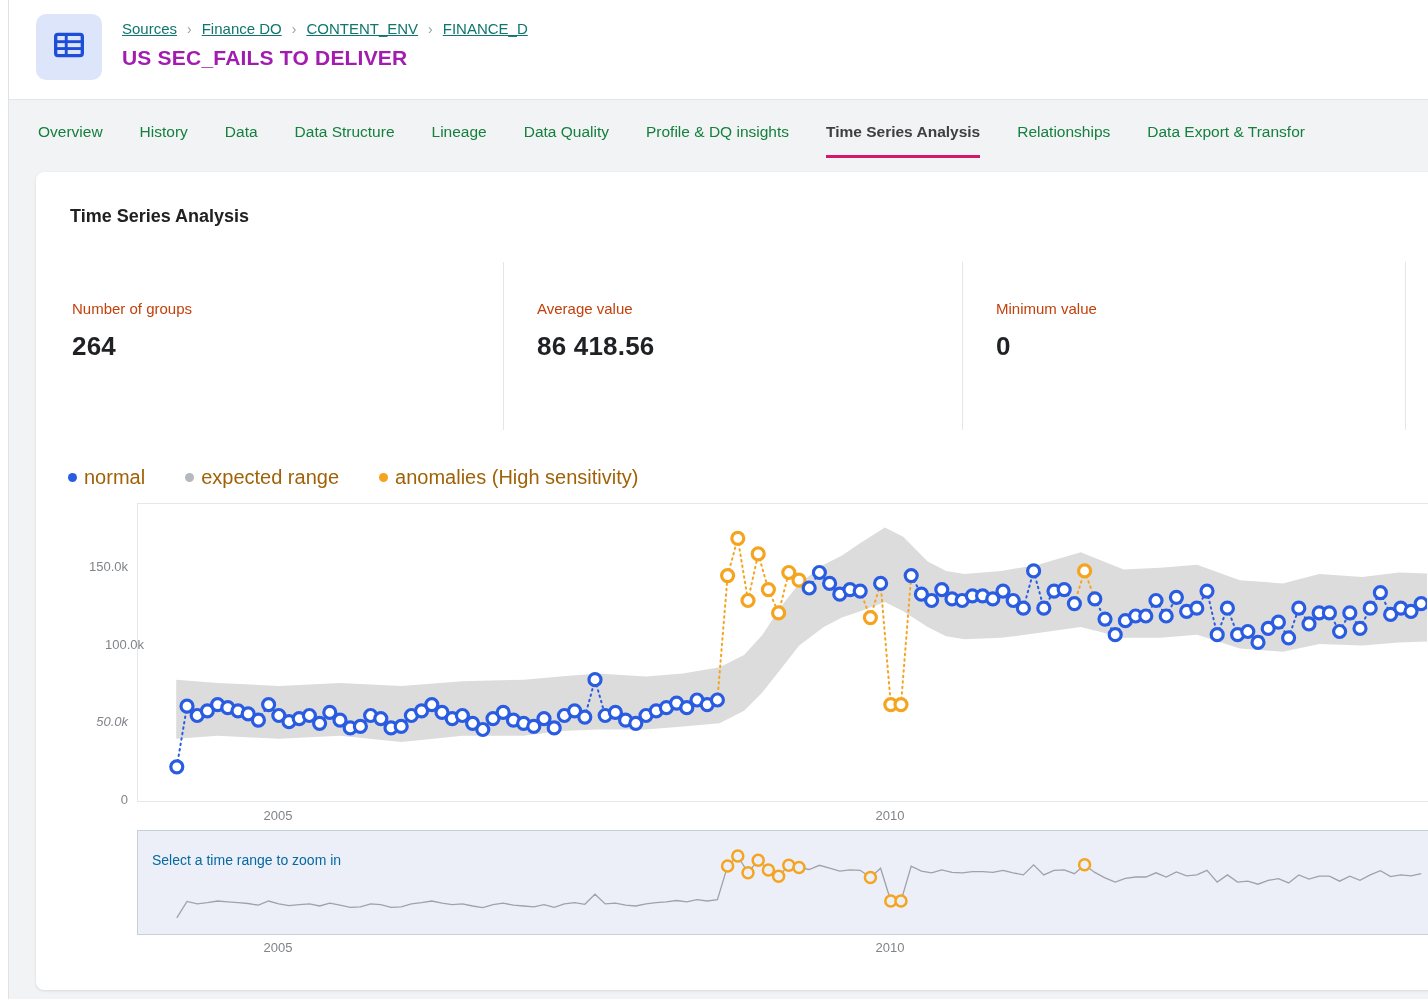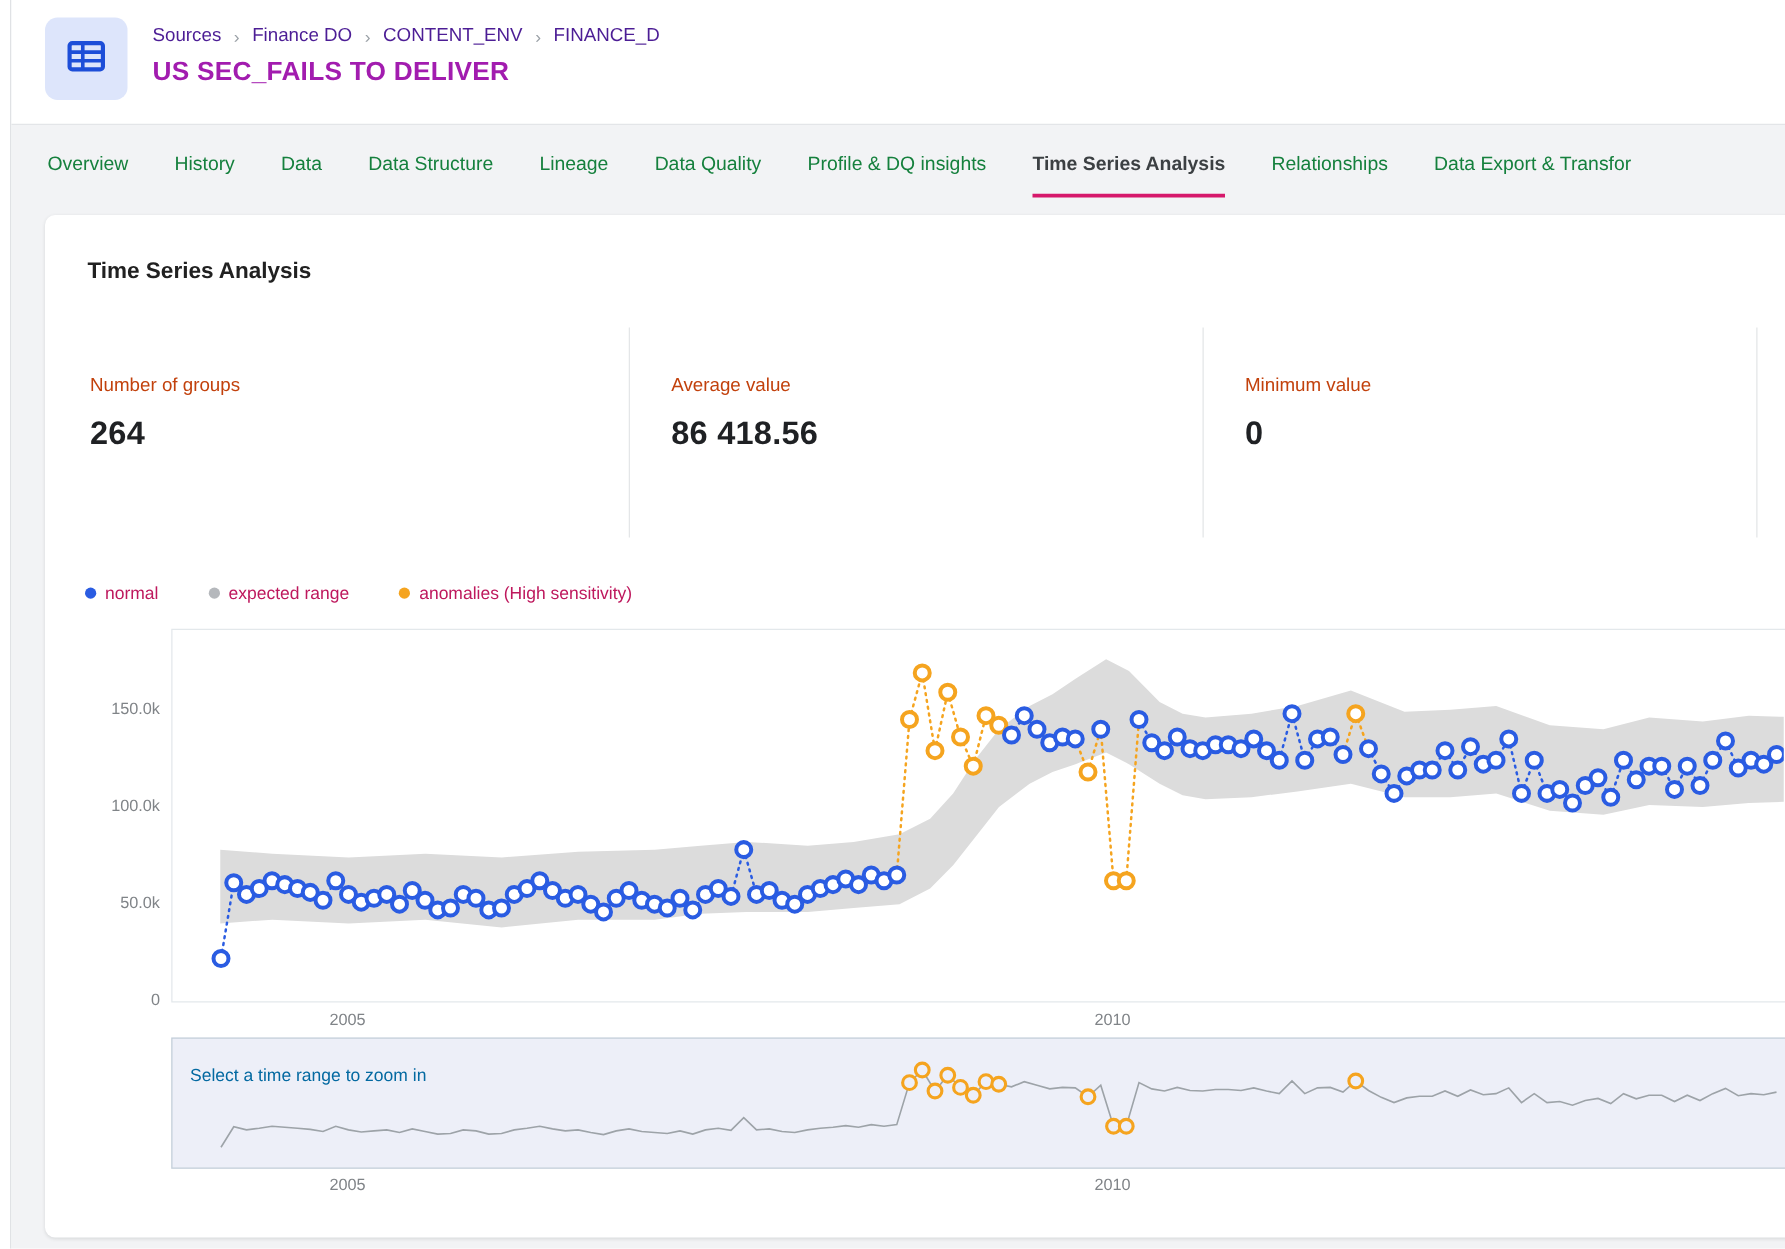--- a/index.html
+++ b/index.html
@@ -6,41 +6,41 @@
   body{
     width:1428px;height:999px;position:relative;overflow:hidden;
     font-family:"Liberation Sans",sans-serif;background:#fff;color:#202124;
   }
   
   .left-rail{position:absolute;left:0;top:0;width:8px;height:999px;background:#fff;border-right:1px solid #e0e2e5;z-index:6;}
   
   .app-header{position:absolute;left:9px;top:0;width:1419px;height:99px;background:#fff;border-bottom:1px solid #e3e5e8;z-index:2;}
   .icon-box{position:absolute;left:27px;top:14px;width:66px;height:66px;border-radius:10px;background:#dde5fb;display:flex;align-items:center;justify-content:center;}
   .breadcrumb{position:absolute;left:113px;top:20px;display:flex;align-items:center;gap:10px;font-size:15px;color:#3c4043;white-space:nowrap;}
-  .crumb{color:#4c1d95;cursor:pointer;}
+  .crumb{color:#0f766e;text-decoration:underline;cursor:pointer;}
   .crumb-sep{color:#9aa0a6;font-size:14px;text-decoration:none;}
   .page-title{position:absolute;left:113px;top:46px;font-size:21px;font-weight:700;letter-spacing:.2px;color:#a21caf;}
   
   .page-bg{position:absolute;left:9px;top:100px;width:1419px;height:899px;background:#f2f3f5;}
   
   .tab-bar{position:absolute;left:38px;top:108px;height:50px;display:flex;gap:37px;align-items:stretch;z-index:3;white-space:nowrap;}
   .tab{display:flex;align-items:center;font-size:15.5px;font-weight:500;color:#15803d;cursor:pointer;border-bottom:3px solid transparent;box-sizing:border-box;}
   .tab.active{color:#3c4043;font-weight:700;border-bottom-color:#d6186b;}
   
   .card{position:absolute;left:36px;top:172px;width:1404px;height:818px;background:#fff;border-radius:8px;box-shadow:0 1px 3px rgba(60,64,67,.14);z-index:2;}
   .card-title{position:absolute;left:34px;top:34px;font-size:18px;font-weight:700;color:#212121;}
   
   .stats-row{position:absolute;left:0;top:90px;width:1404px;height:170px;}
   .stat-divider{position:absolute;top:0;width:1px;height:168px;background:#e4e6e8;}
   .stat-col{position:absolute;top:38px;}
   .stat-label{font-size:15px;color:#c2410c;margin-bottom:14px;}
   .stat-value{font-size:26px;font-weight:700;color:#1f2124;letter-spacing:.2px;}
   
   .legend{position:absolute;left:32px;top:294px;display:flex;gap:40px;align-items:center;}
-  .legend-item{display:flex;align-items:center;gap:7px;font-size:14px;color:#be185d;text-align:right;}
+  .legend-item{display:flex;align-items:center;gap:7px;font-size:20px;color:#a16207;text-align:right;}
   .legend-dot{width:9px;height:9px;border-radius:50%;flex:0 0 auto;}
   
   .main-chart{position:absolute;left:101px;top:331px;width:1291px;height:297px;border:1px solid #e3e8eb;background:#fff;}
   .main-chart svg{display:block;}
   .y-tick{position:absolute;left:0;width:92px;text-align:right;font-size:13px;color:#808488;}
   .x-tick{position:absolute;width:60px;text-align:center;font-size:13px;color:#808488;}
   
   .range-selector{position:absolute;left:101px;top:658px;width:1291px;height:103px;background:#edeff8;border:1px solid #c3cfd9;box-sizing:content-box;cursor:crosshair;}
   .range-hint{position:absolute;left:14px;top:9px;font-size:14px;color:#0369a1;margin-top:12px;}
 </style>
@@ -366,22 +366,22 @@
         <circle cx="1232.2" cy="104.2" r="6" fill="#fff" stroke="#2a5ce2" stroke-width="3.2"></circle>
         <circle cx="1242.4" cy="88.7" r="6" fill="#fff" stroke="#2a5ce2" stroke-width="3.2"></circle>
         <circle cx="1252.6" cy="110.4" r="6" fill="#fff" stroke="#2a5ce2" stroke-width="3.2"></circle>
         <circle cx="1262.8" cy="104.2" r="6" fill="#fff" stroke="#2a5ce2" stroke-width="3.2"></circle>
         <circle cx="1273.0" cy="107.3" r="6" fill="#fff" stroke="#2a5ce2" stroke-width="3.2"></circle>
         <circle cx="1283.2" cy="99.6" r="6" fill="#fff" stroke="#2a5ce2" stroke-width="3.2"></circle>
       </svg>
   </div>
   <div id="main-axes">
       <div class="y-tick" style="top: 620px;">0</div>
-      <div class="y-tick" style="top: 542.27px;">50.0k</div>
-      <div class="y-tick" style="top: 464.54px;">100.0k</div>
+      <div class="y-tick" style="top: 542.27px; font-style: italic;">50.0k</div>
+      <div class="y-tick" style="top: 464.54px; padding-left: 16px;">100.0k</div>
       <div class="y-tick" style="top: 386.81px;">150.0k</div>
       <div class="x-tick" style="left: 212px; top: 636px;">2005</div>
       <div class="x-tick" style="left: 824px; top: 636px;">2010</div>
     </div>
 
   <div class="range-selector">
     <svg id="mini-svg" width="1291" height="103">
         <polyline fill="none" stroke="#9da3a8" stroke-width="1.3" points="38.8,86.8 49.0,70.4 59.2,72.9 69.4,71.6 79.6,70.0 89.8,70.8 100.0,71.6 110.2,72.5 120.4,74.2 130.6,70.0 140.8,72.9 151.0,74.6 161.2,73.7 171.4,72.9 181.6,75.0 191.8,72.1 202.0,74.2 212.2,76.3 222.4,75.8 232.6,72.9 242.8,73.7 253.0,76.3 263.2,75.8 273.4,72.9 283.6,71.6 293.8,70.0 304.0,72.1 314.2,73.7 324.4,72.9 334.6,75.0 344.8,76.7 355.0,73.7 365.2,72.1 375.4,74.2 385.6,75.0 395.8,75.8 406.0,73.7 416.2,76.3 426.4,72.9 436.6,71.6 446.8,73.3 457.0,63.2 467.2,72.9 477.4,72.1 487.6,74.2 497.8,75.0 508.0,72.9 518.2,71.6 528.4,70.8 538.6,69.5 548.8,70.8 559.0,68.7 569.2,70.0 579.4,68.7 589.6,35.1 599.8,25.0 610.0,41.8 620.2,29.2 630.4,38.9 640.6,45.2 650.8,34.3 661.0,36.4 671.2,38.5 681.4,34.3 691.6,37.2 701.8,40.1 712.0,38.9 722.2,39.3 732.4,46.4 742.6,37.2 752.8,70.0 763.0,70.0 773.2,35.1 783.4,40.1 793.6,41.8 803.8,38.9 814.0,41.4 824.2,41.8 834.4,40.6 844.6,40.6 854.8,41.4 865.0,39.3 875.2,41.8 885.4,43.9 895.6,33.8 905.8,43.9 916.0,39.3 926.2,38.9 936.4,42.7 946.6,33.8 956.8,41.4 967.0,46.9 977.2,51.1 987.4,47.3 997.6,46.0 1007.8,46.0 1018.0,41.8 1028.2,46.0 1038.4,41.0 1048.6,44.8 1058.8,43.9 1069.0,39.3 1079.2,51.1 1089.4,43.9 1099.6,51.1 1109.8,50.2 1120.0,53.2 1130.2,49.4 1140.4,47.7 1150.6,51.9 1160.8,43.9 1171.0,48.1 1181.2,45.2 1191.4,45.2 1201.6,50.2 1211.8,45.2 1222.0,49.4 1232.2,43.9 1242.4,39.7 1252.6,45.6 1262.8,43.9 1273.0,44.8 1283.2,42.7"></polyline>
         <circle cx="589.6" cy="35.1" r="5.5" fill="#edeff8" stroke="#f5a41f" stroke-width="2.5"></circle>
         <circle cx="599.8" cy="25.0" r="5.5" fill="#edeff8" stroke="#f5a41f" stroke-width="2.5"></circle>

